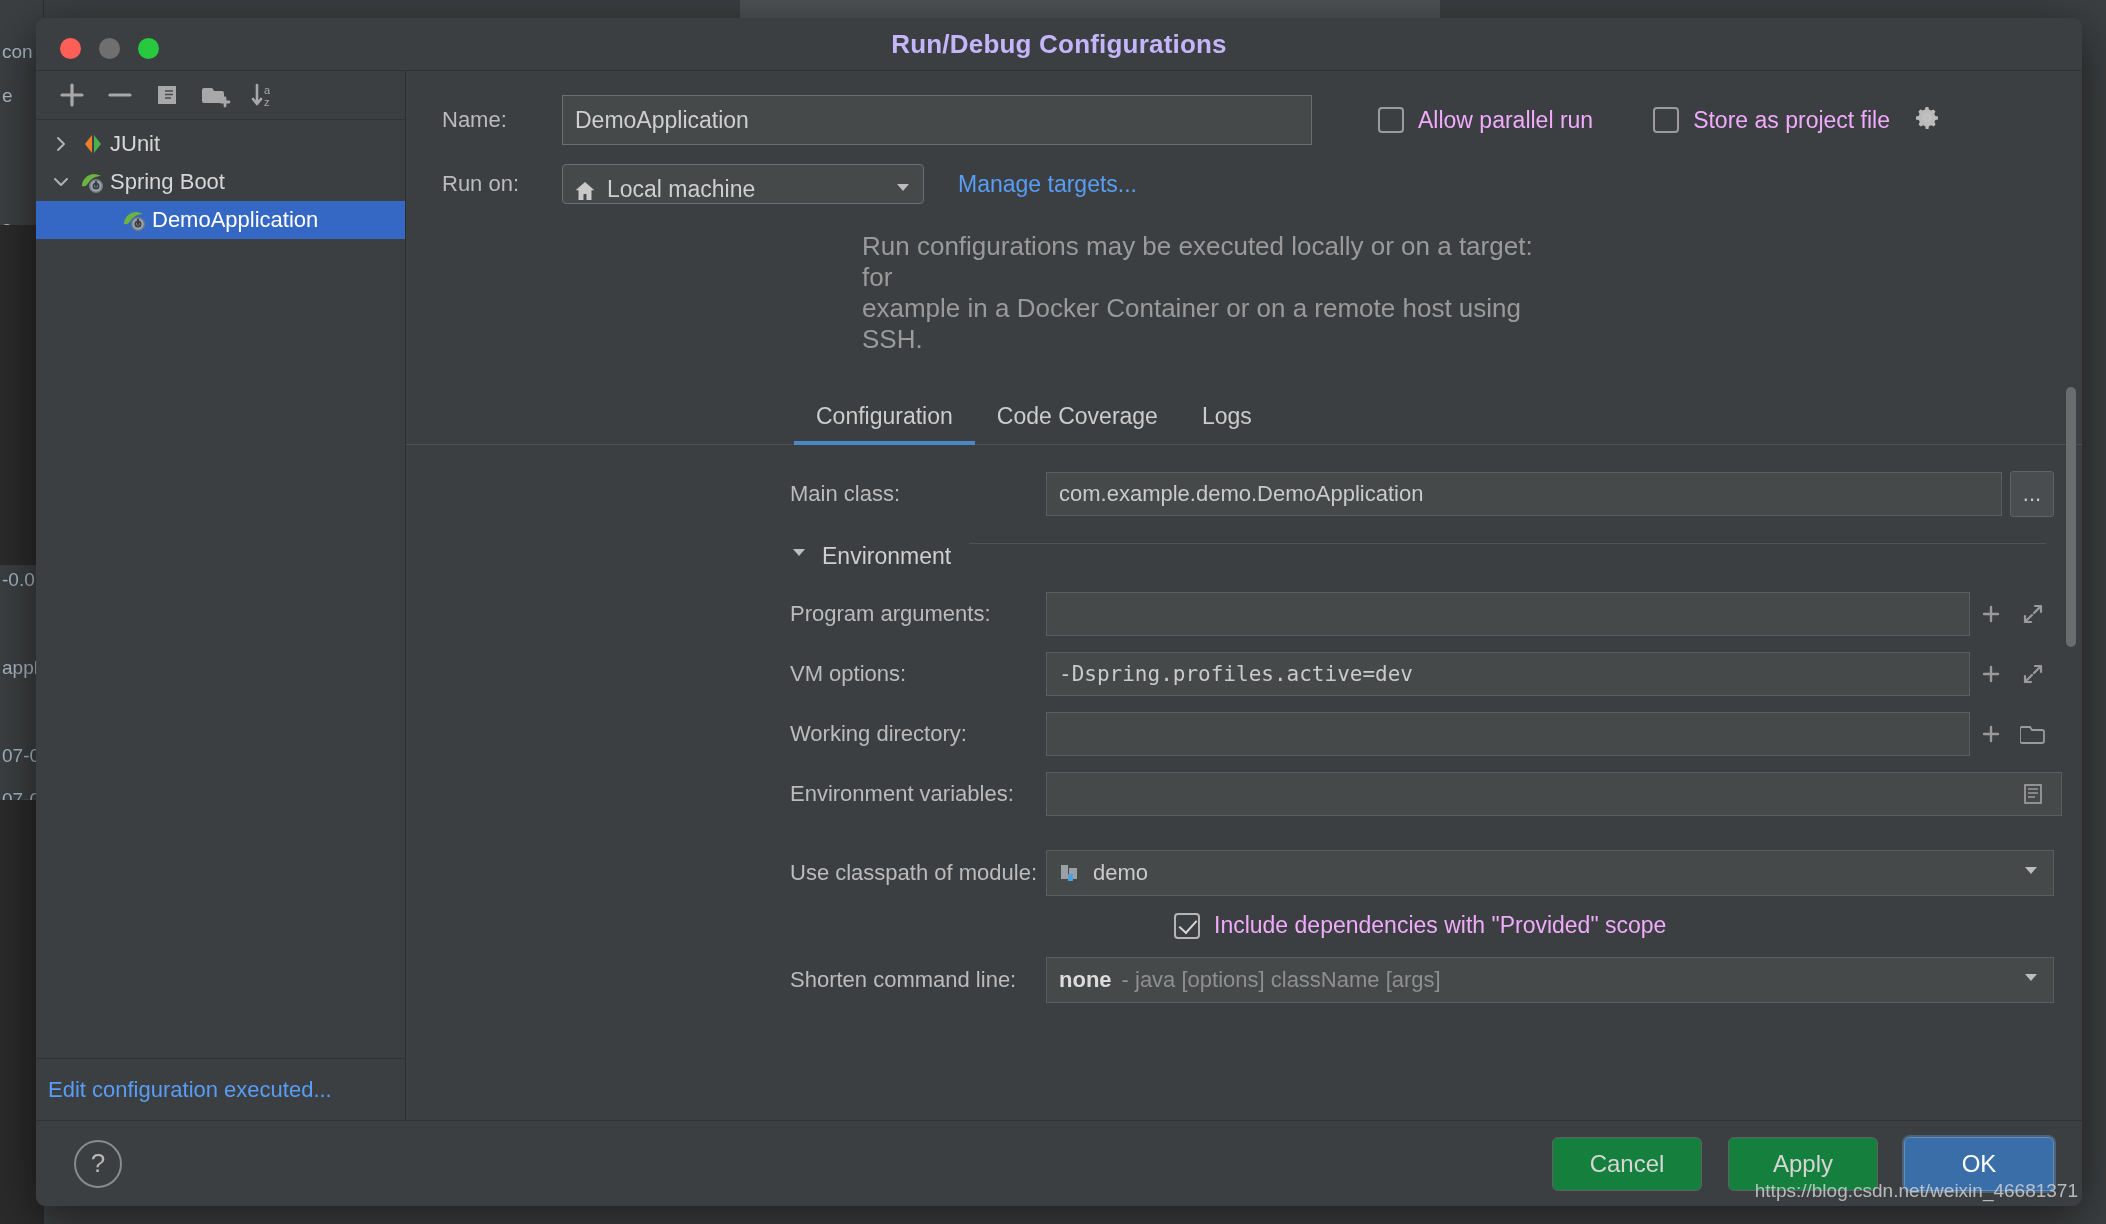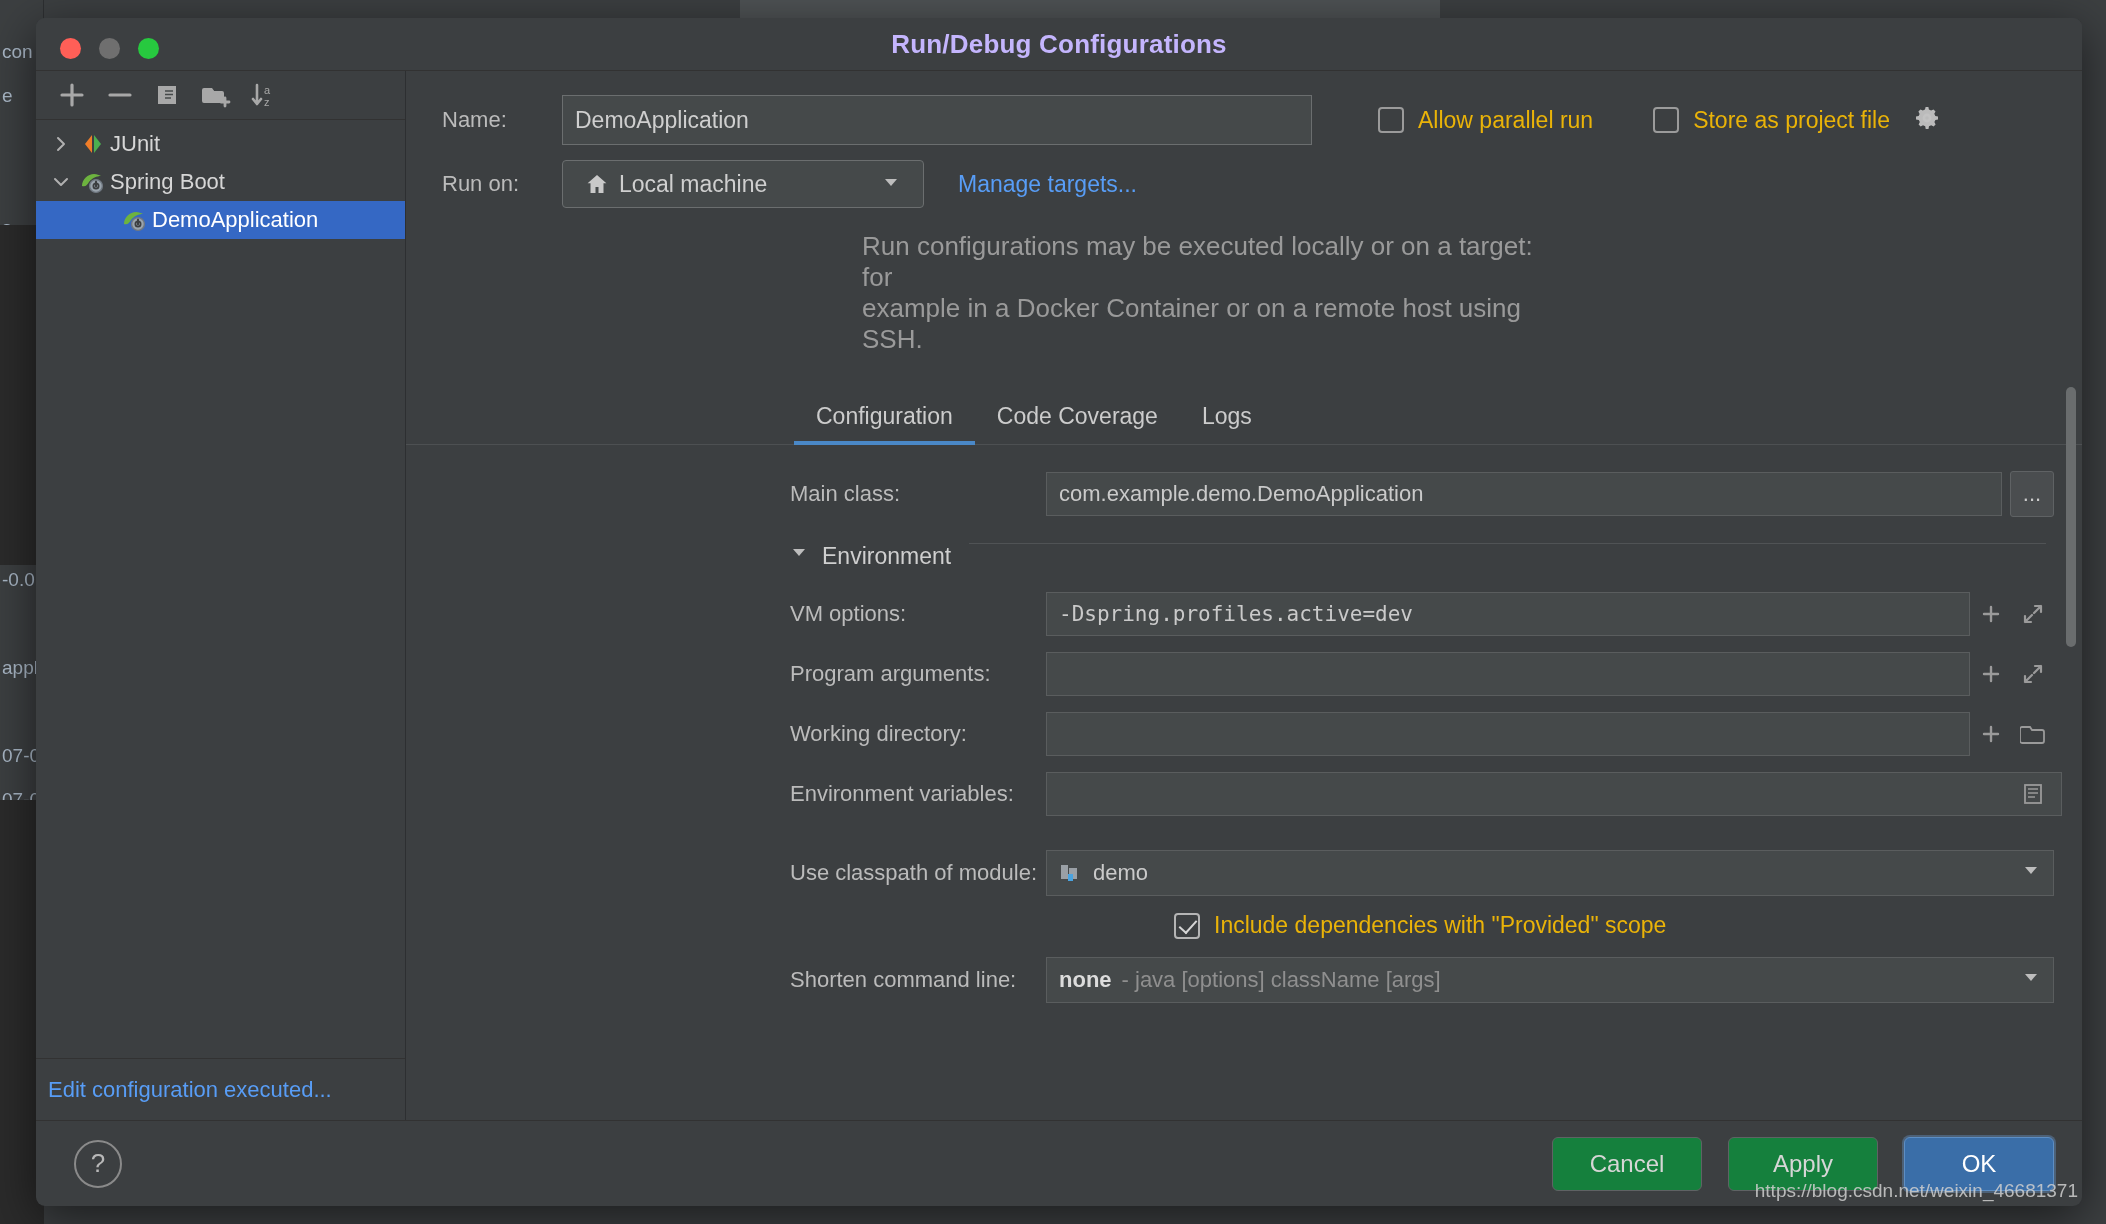--- a/index.html
+++ b/index.html
@@ -150,29 +150,29 @@
   .cbox {
     width: 26px; height: 26px; border: 2px solid #9b9b9b; border-radius: 4px;
     background: #3c3f41; position: relative; flex: 0 0 26px;
   }
   .cbox.checked { border-color: #b5b5b5; }
   .cbox.checked:after {
     content: ""; position: absolute; left: 7px; top: 1px;
     width: 8px; height: 15px; border: solid #d6d6d6;
     border-width: 0 2.5px 2.5px 0; transform: rotate(42deg);
   }
-  .check-label { font-size: 23px; color: #eab308; white-space: nowrap; }
+  .check-label { font-size: 23px; color: #f0abfc; white-space: nowrap; }
 
   
   #row-runon { margin-top: 14px; height: 50px; }
   #runon-label { width: 120px; }
   #runon-combo {
-    width: 362px; height: 48px; background: #45494a;
+    width: 362px; height: 40px; background: #45494a;
     border: 1px solid #6b6e6f; border-radius: 4px;
-    display: flex; align-items: center; padding: 0 22px;
+    display: flex; align-items: flex-end; padding: 0 10px;
     font-size: 23px; color: #cfcfcf; position: relative;
   }
   #runon-combo .caret { margin-left: auto; }
   #manage-targets {
     color: #589df6; font-size: 23px; margin-left: 34px; white-space: nowrap;
   }
 
   #hint-text {
     margin: 22px 0 0 456px;
     font-size: 26px; line-height: 31px; color: #9a9a9a; max-width: 700px;
@@ -476,40 +476,40 @@
             <span>
               <svg width="18" height="18" viewBox="0 0 18 18">
                   <path d="M3 6l6 7 6-7z" fill="#bdbdbd"></path>
                 </svg>
             </span>
             <span id="env-title">Environment</span>
             <span id="env-rule"></span>
           </div>
 
           <div class="frow" style="padding-right:28px;">
+            <span class="lbl">Program arguments:</span>
+            <div class="fctl">
+              <div class="txtfield"></div>
+              <div class="icon-btn">
+                <svg width="24" height="24" viewBox="0 0 24 24">
+                    <path d="M12 5v14M5 12h14" stroke="#9a9a9a" stroke-width="2.4" stroke-linecap="round"></path>
+                  </svg>
+              </div>
+              <div class="icon-btn">
+                <svg width="24" height="24" viewBox="0 0 24 24">
+                    <path d="M14 4h6v6M20 4l-7 7M10 20H4v-6M4 20l7-7" stroke="#9a9a9a" stroke-width="2.2" fill="none" stroke-linecap="round" stroke-linejoin="round"></path>
+                  </svg>
+              </div>
+            </div>
+          </div>
+
+          <div class="frow" style="padding-right:28px;">
             <span class="lbl">VM options:</span>
             <div class="fctl">
               <div class="txtfield mono">-Dspring.profiles.active=dev</div>
-              <div class="icon-btn">
-                <svg width="24" height="24" viewBox="0 0 24 24">
-                    <path d="M12 5v14M5 12h14" stroke="#9a9a9a" stroke-width="2.4" stroke-linecap="round"></path>
-                  </svg>
-              </div>
-              <div class="icon-btn">
-                <svg width="24" height="24" viewBox="0 0 24 24">
-                    <path d="M14 4h6v6M20 4l-7 7M10 20H4v-6M4 20l7-7" stroke="#9a9a9a" stroke-width="2.2" fill="none" stroke-linecap="round" stroke-linejoin="round"></path>
-                  </svg>
-              </div>
-            </div>
-          </div>
-
-          <div class="frow" style="padding-right:28px;">
-            <span class="lbl">Program arguments:</span>
-            <div class="fctl">
-              <div class="txtfield"></div>
               <div class="icon-btn">
                 <svg width="24" height="24" viewBox="0 0 24 24">
                     <path d="M12 5v14M5 12h14" stroke="#9a9a9a" stroke-width="2.4" stroke-linecap="round"></path>
                   </svg>
               </div>
               <div class="icon-btn">
                 <svg width="24" height="24" viewBox="0 0 24 24">
                     <path d="M14 4h6v6M20 4l-7 7M10 20H4v-6M4 20l7-7" stroke="#9a9a9a" stroke-width="2.2" fill="none" stroke-linecap="round" stroke-linejoin="round"></path>
                   </svg>
               </div>

